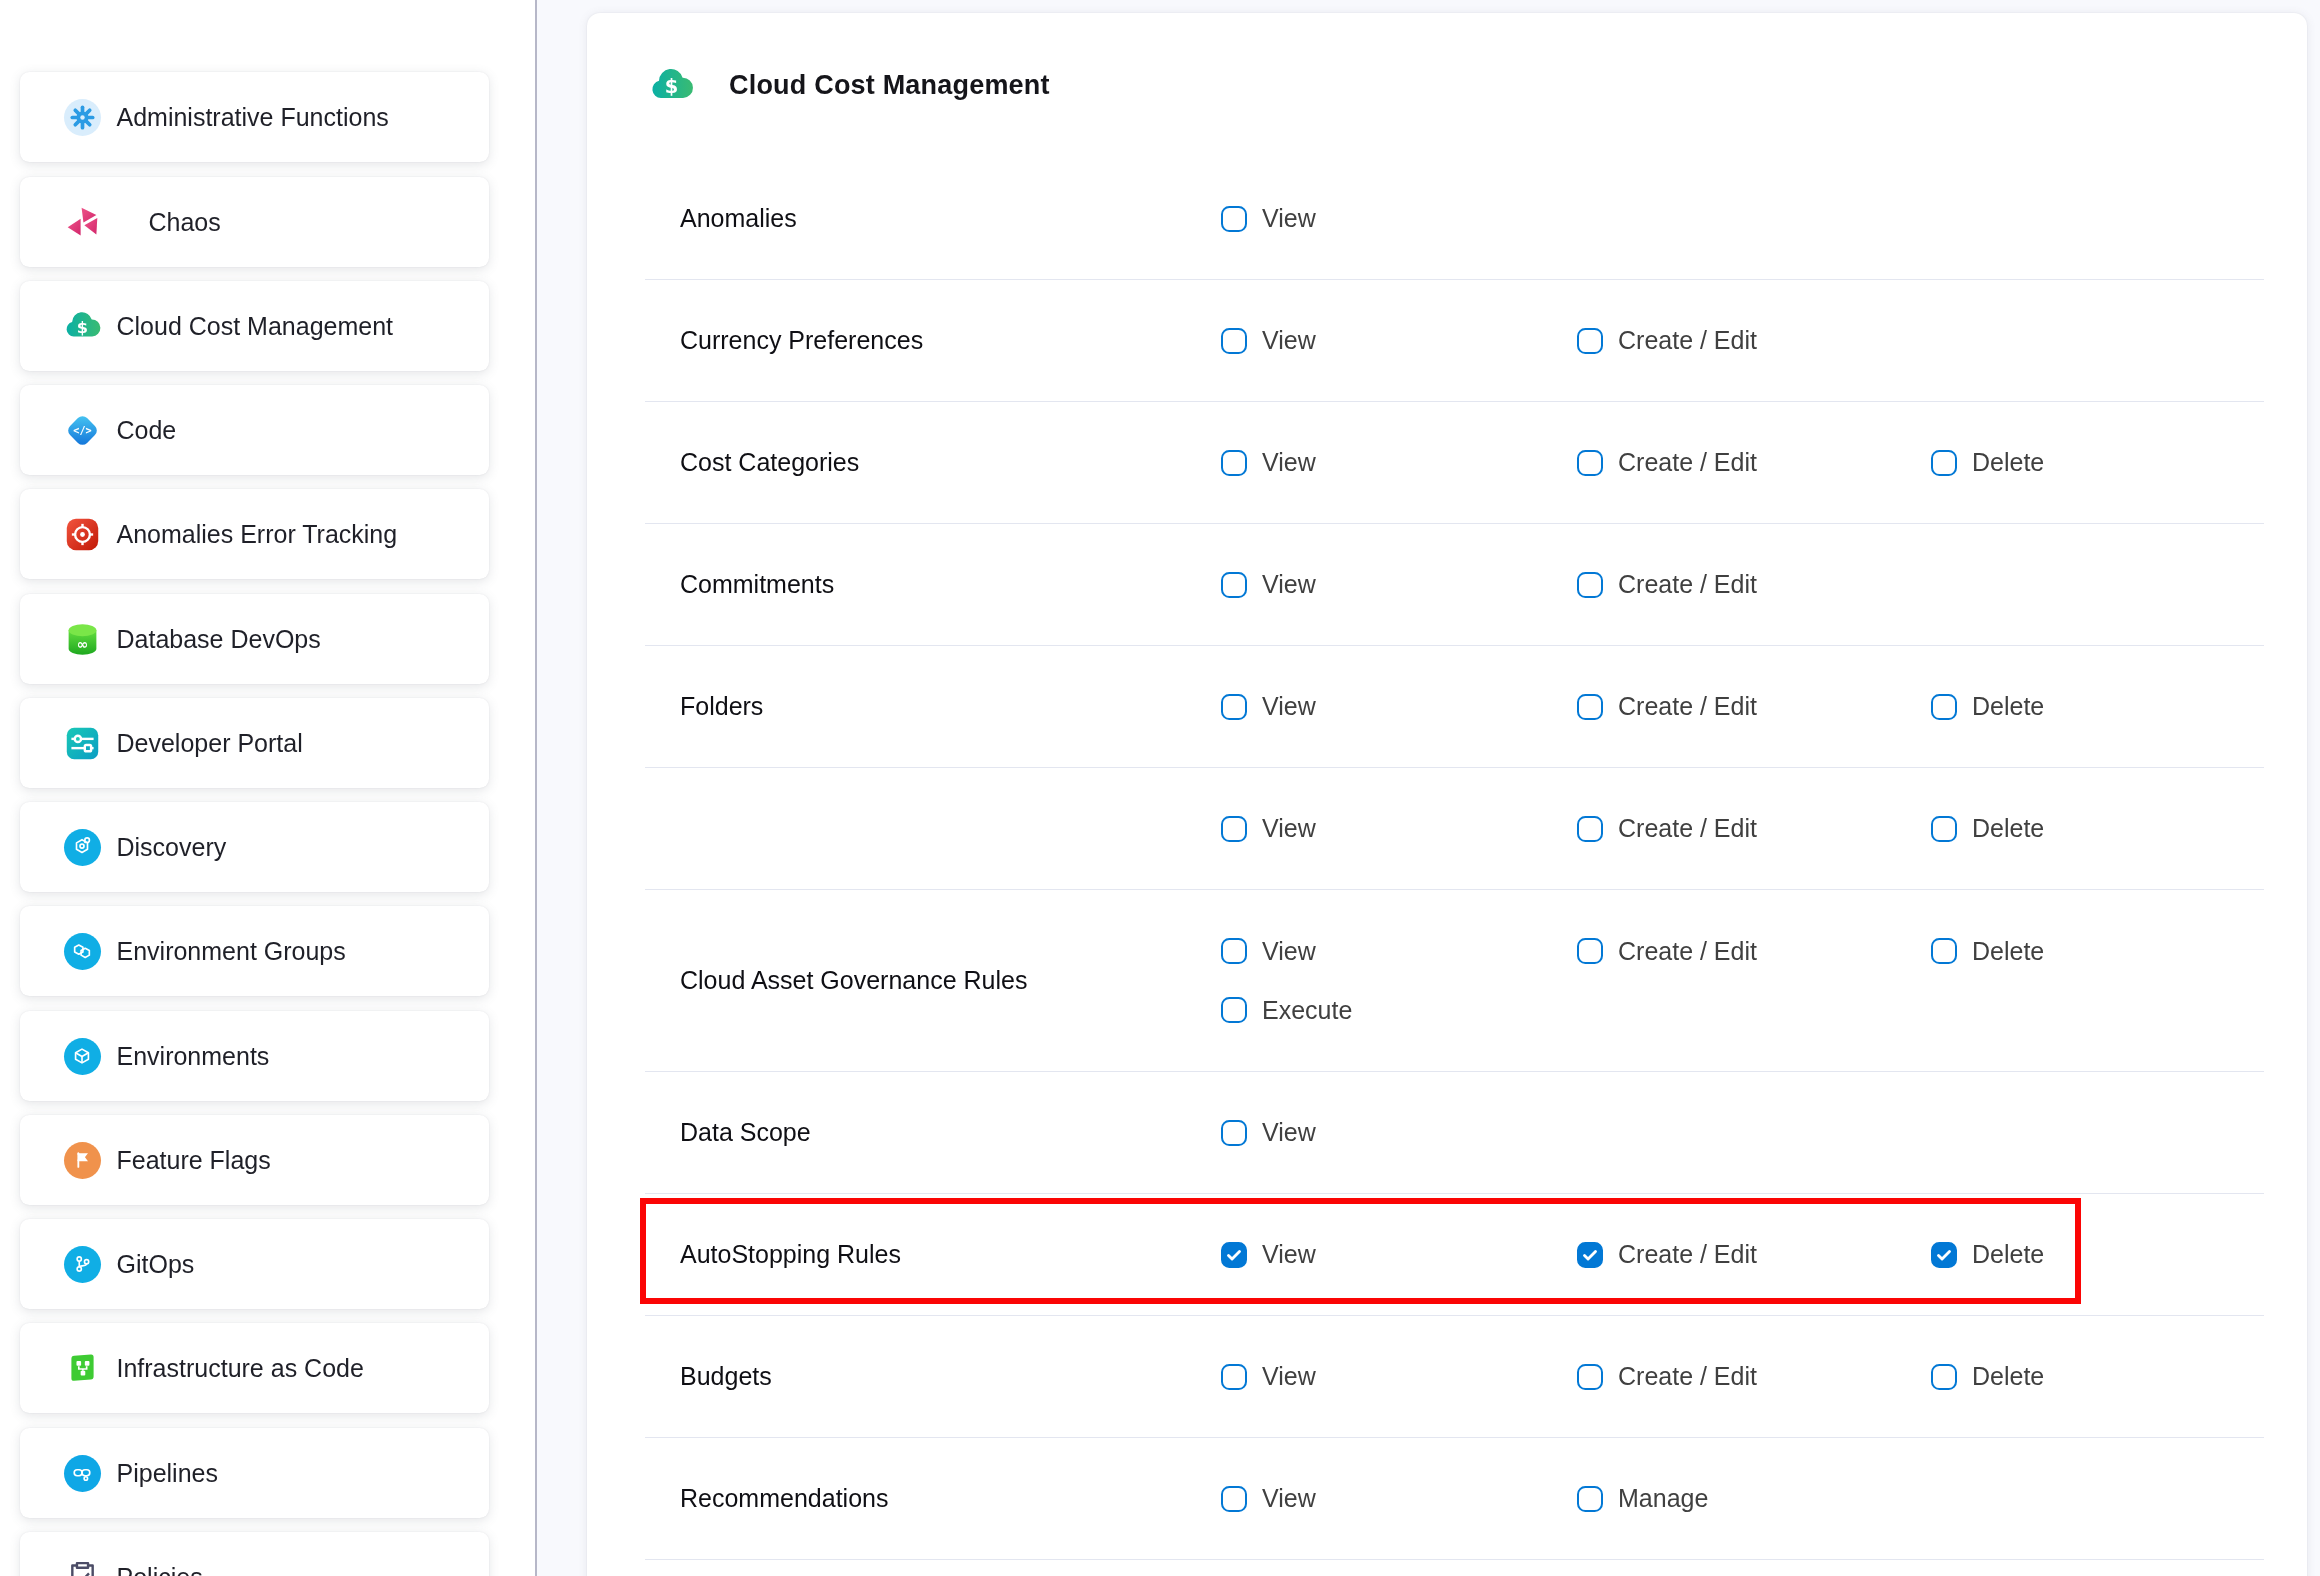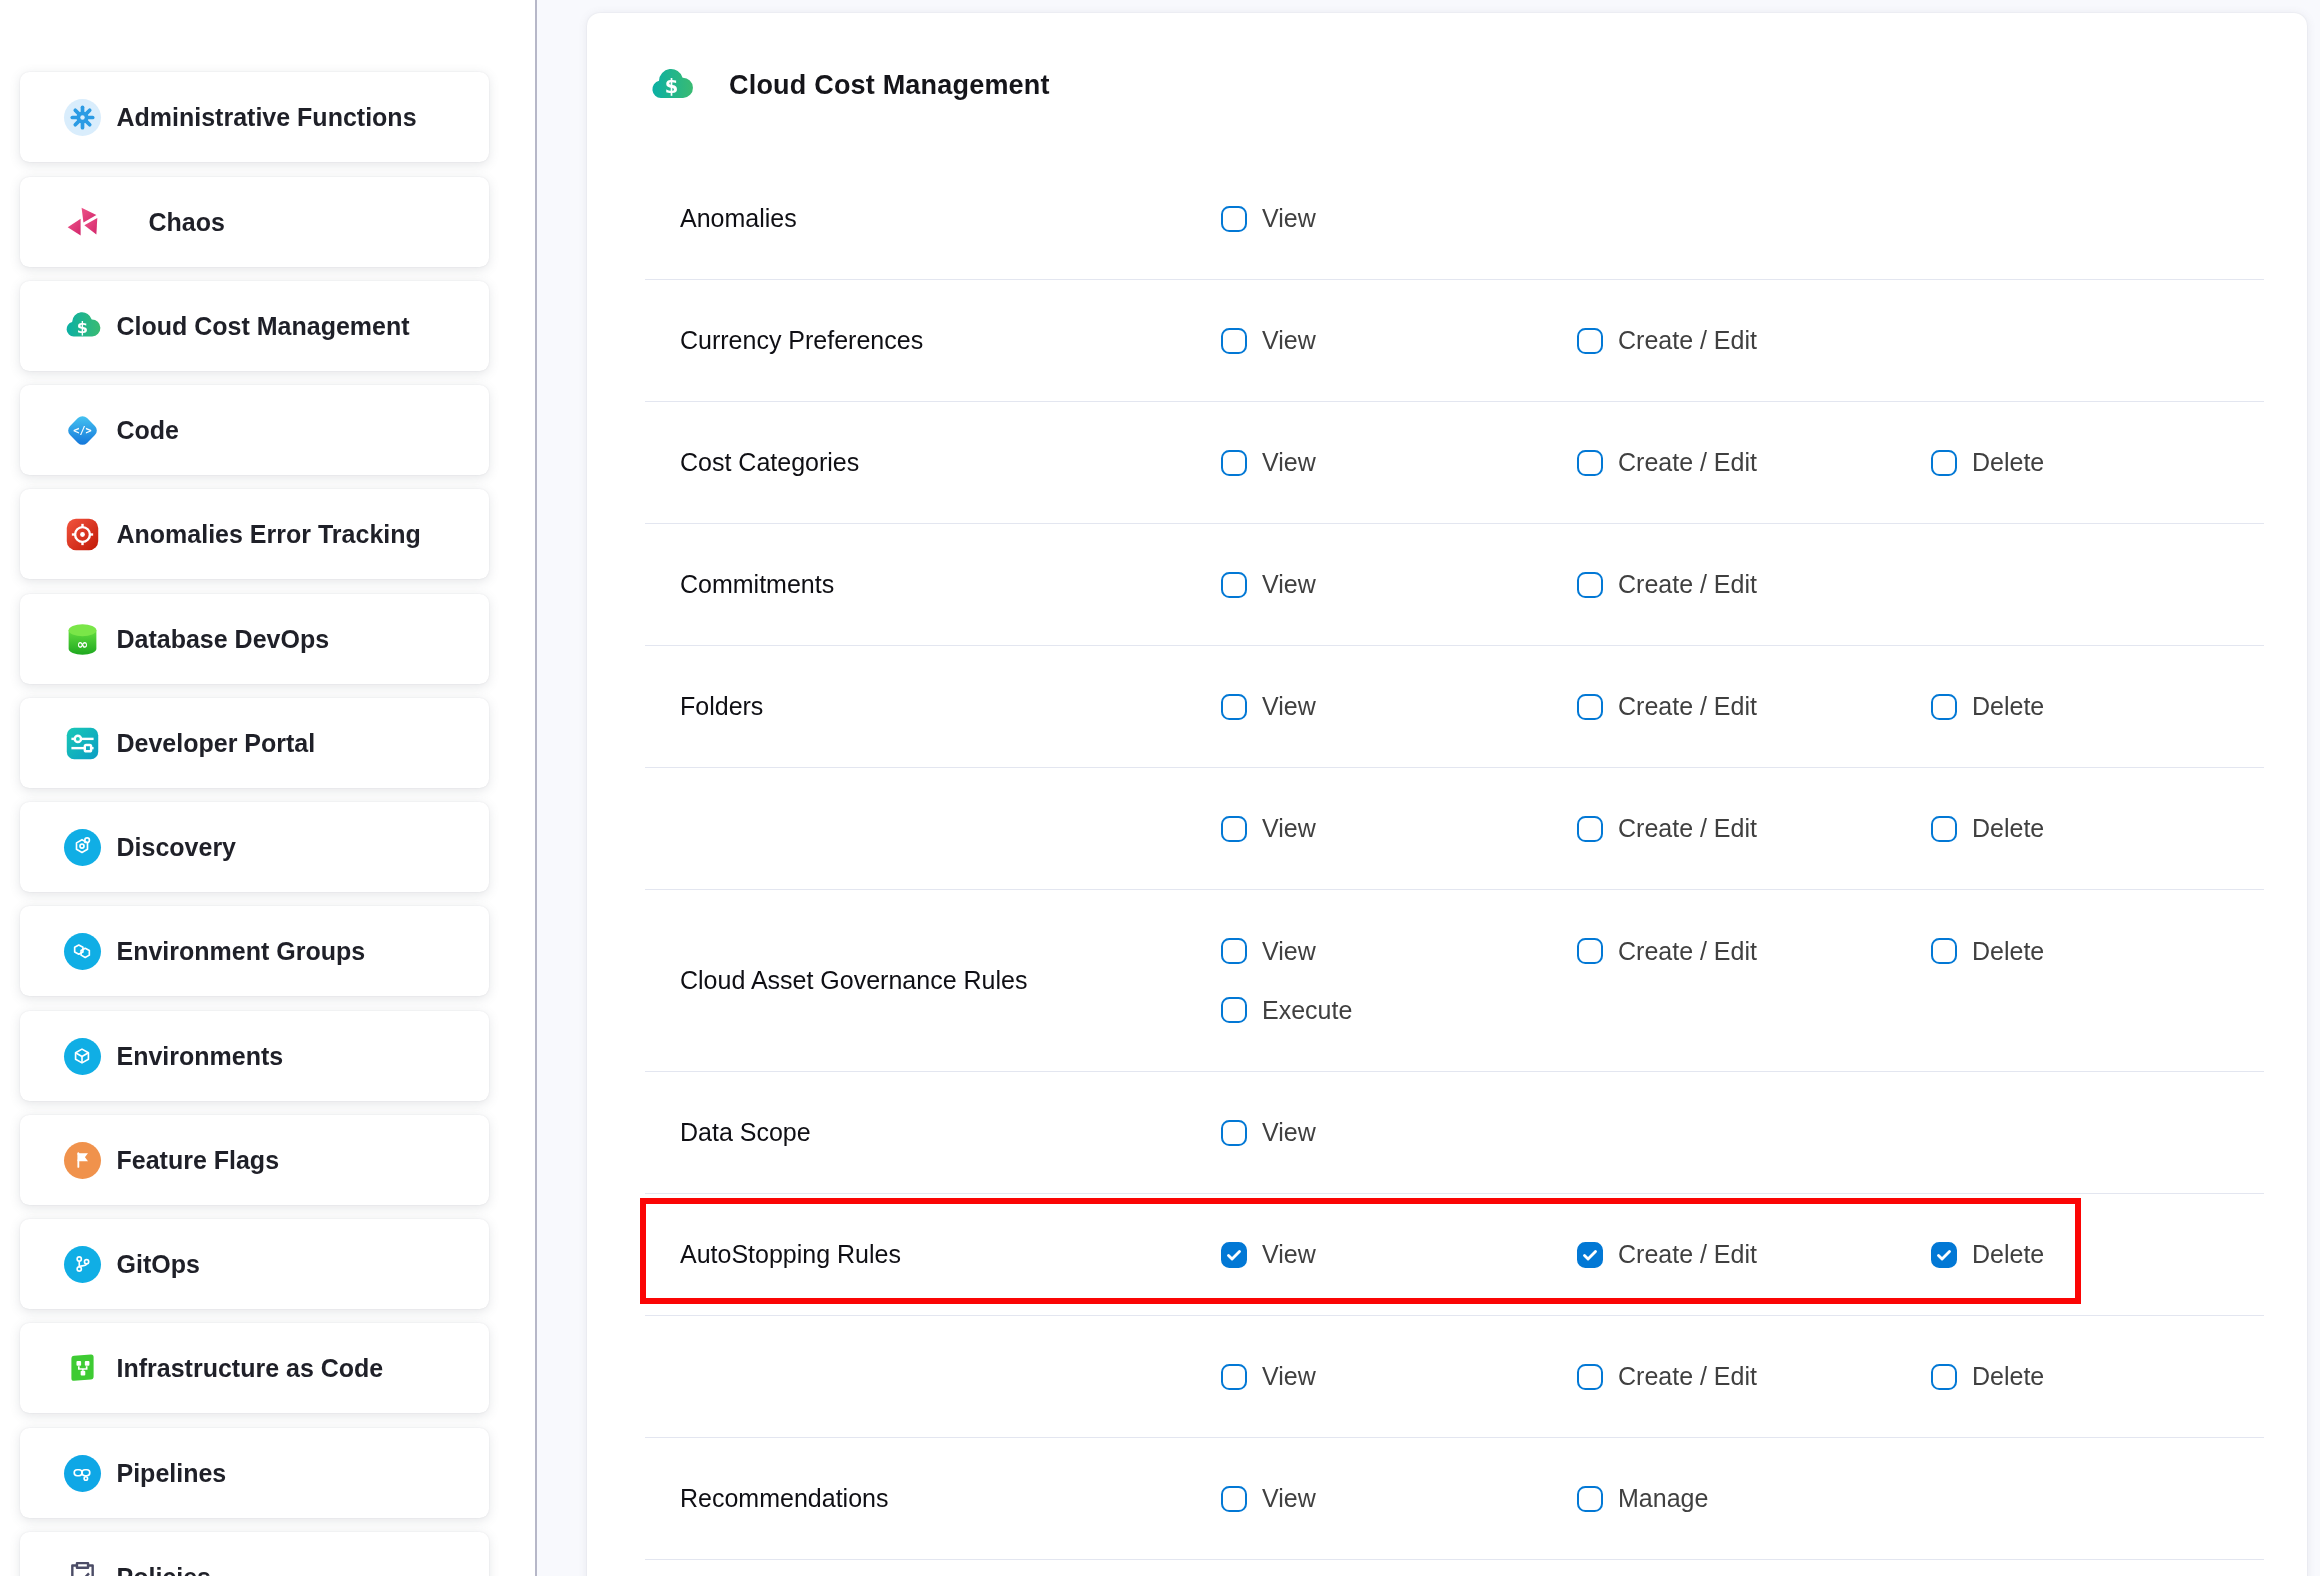--- a/index.html
+++ b/index.html
@@ -15,21 +15,21 @@
   .sidebar { position:absolute; left:0; top:0; width:535px; height:1577px; background:#ffffff; }
   .sidebar-rule { position:absolute; left:535px; top:0; width:1.9px; height:1577px; background:#b6b7c8; }
   .sidebar-card {
     position:absolute; left:19.5px; width:469px; height:90px;
     background:#fff; border-radius:9.3px;
     box-shadow:0 0 1.9px rgba(40,41,61,.08), 0 2.8px 11px rgba(96,97,112,.16);
     display:flex; align-items:center; padding-left:44px; gap:16px; cursor:pointer;
   }
   .side-icon { width:37px; height:37px; flex:0 0 37px; display:flex; align-items:center; justify-content:center; }
   .side-icon.round { border-radius:50%; }
-  .side-label { font-size:25px; font-weight:700; color:#1f2028; white-space:nowrap; }
+  .side-label { font-size:25px; font-weight:400; color:#1f2028; white-space:nowrap; }
 
   
   .main-card {
     position:absolute; left:587px; top:13px; width:1720px; height:1595px;
     background:#fff; border-radius:13px;
     box-shadow:0 0 1.9px rgba(40,41,61,.08), 0 1.9px 9.3px rgba(96,97,112,.12);
   }
   .main-header { display:flex; align-items:center; gap:35px; height:145px; padding-left:62px; }
   .main-icon { width:45px; height:37px; display:flex; align-items:center; justify-content:center; }
   .main-title { font-size:27px; font-weight:700; color:#15151a; letter-spacing:0.2px; }
@@ -423,20 +423,21 @@
     <span class="cbx checked">
             <svg viewBox="0 0 28 28" width="26" height="26">
               <path d="M7 14.5l4.5 4.5L21 9.5" stroke="#fff" stroke-width="3.6" fill="none" stroke-linecap="round" stroke-linejoin="round"></path>
             </svg>
           </span>
     <span class="perm-text">Delete</span>
   </label>
         <div class="highlight-box"></div>
       </div>
       <div class="perm-row">
+    <div class="row-label">Budgets</div>
   <label class="perm-cell" style="grid-area: 1 / 2;">
     <span class="cbx"></span>
     <span class="perm-text">View</span>
   </label>
         <label class="perm-cell" style="grid-area: 1 / 3;">
     <span class="cbx"></span>
     <span class="perm-text">Create / Edit</span>
   </label>
         <label class="perm-cell" style="grid-area: 1 / 4;">
     <span class="cbx"></span>

